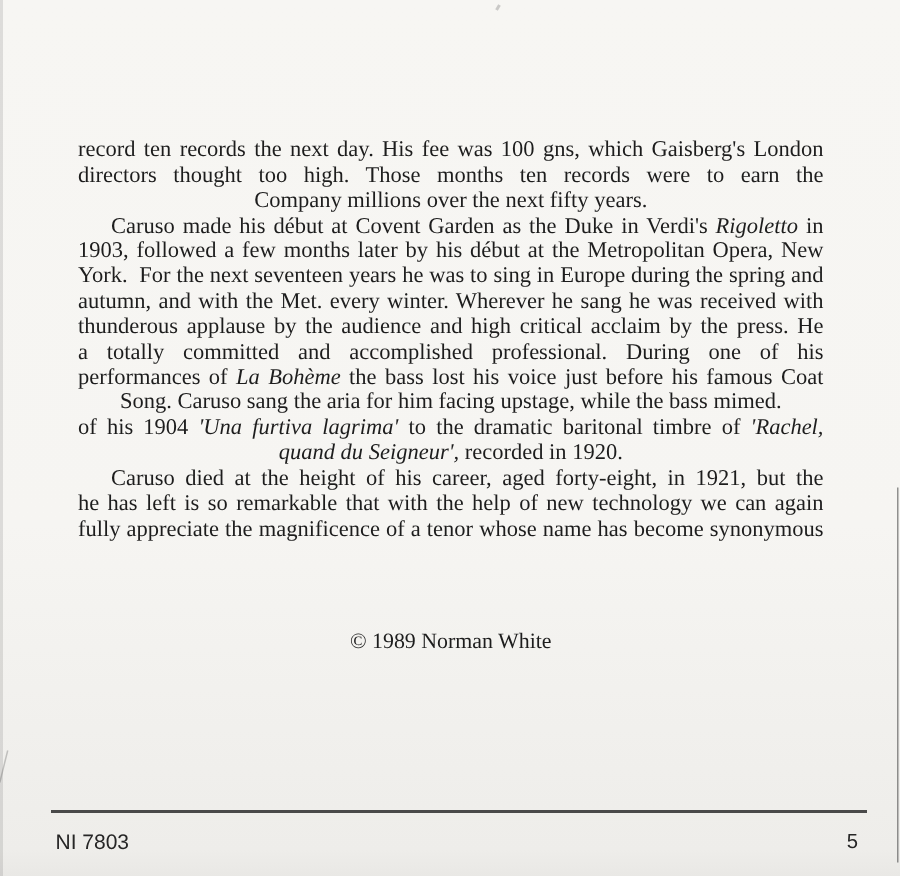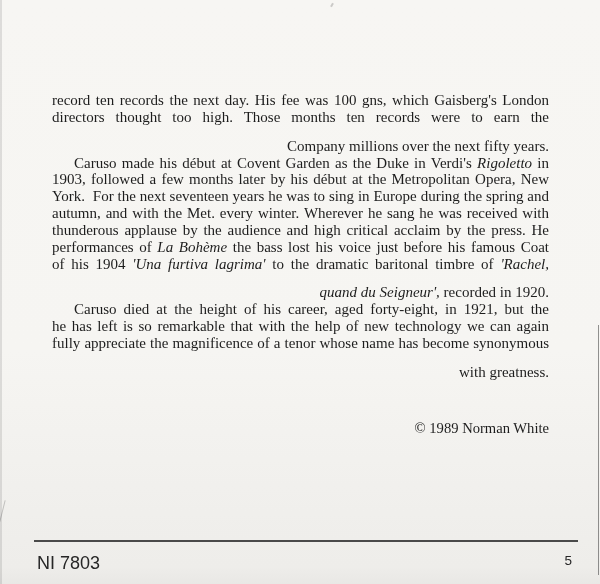--- a/index.html
+++ b/index.html
@@ -28,54 +28,53 @@
     text-align: justify;
     overflow: hidden;
   }
   .text-line::after {
     content: "";
     display: inline-block;
     width: 100%;
     height: 0;
   }
   .text-line.last {
-    text-align: right;
-    margin-top: 12px;
+    text-align: center;
   }
   .text-line.last::after {
     content: none;
   }
   .text-line.indent {
     text-indent: 22px;
   }
   .text-line em {
   }
   .copyright-line {
     position: absolute;
     left: 52px;
     top: 420px;
     width: 497px;
-    text-align: right;
+    text-align: center;
     font-size: 14.6px;
     line-height: 17px;
   }
   .footer-rule {
     position: absolute;
     left: 34px;
     top: 540px;
     width: 544px;
     height: 2px;
     background: #4a4a4a;
   }
   .footer-catalog {
     position: absolute;
     left: 37px;
     top: 553px;
     font-family: "Liberation Sans", "DejaVu Sans", sans-serif;
-    font-size: 18px;
+    font-size: 14px;
     color: #262626;
   }
   .footer-page-number {
     position: absolute;
     right: 28px;
     top: 553px;
     font-family: "Liberation Sans", "DejaVu Sans", sans-serif;
     font-size: 13.5px;
     color: #262626;
   }
@@ -119,27 +118,28 @@
 
   <div class="body-text">
       <div class="text-line"><span>record ten records the next day. His fee was 100 gns, which Gaisberg's London</span></div>
       <div class="text-line"><span>directors thought too high. Those months ten records were to earn the Gramophone</span></div>
       <div class="text-line last"><span>Company millions over the next fifty years.</span></div>
       <div class="text-line indent"><span>Caruso made his début at Covent Garden as the Duke in Verdi's </span><em>Rigoletto</em><span> in</span></div>
       <div class="text-line"><span>1903, followed a few months later by his début at the Metropolitan Opera, New</span></div>
       <div class="text-line"><span>York.&nbsp; For the next seventeen years he was to sing in Europe during the spring and</span></div>
       <div class="text-line"><span>autumn, and with the Met. every winter. Wherever he sang he was received with</span></div>
       <div class="text-line"><span>thunderous applause by the audience and high critical acclaim by the press. He was</span></div>
+      <div class="text-line"><span>a totally committed and accomplished professional. During one of his</span></div>
       <div class="text-line"><span>performances of </span><em>La Bohème</em><span> the bass lost his voice just before his famous Coat</span></div>
+      <div class="text-line last"><span>Song. Caruso sang the aria for him facing upstage, while the bass mimed.</span></div>
       <div class="text-line"><span>of his 1904 </span><em>'Una furtiva lagrima'</em><span> to the dramatic baritonal timbre of </span><em>'Rachel,</em></div>
       <div class="text-line last"><em>quand du Seigneur',</em><span> recorded in 1920.</span></div>
       <div class="text-line indent"><span>Caruso died at the height of his career, aged forty-eight, in 1921, but the legacy</span></div>
       <div class="text-line"><span>he has left is so remarkable that with the help of new technology we can again</span></div>
       <div class="text-line"><span>fully appreciate the magnificence of a tenor whose name has become synonymous</span></div>
-      <div class="text-line last"><span>with greatness.</span></div>
     </div>
 
   <div class="copyright-line">© 1989 Norman White</div>
 
   <div class="footer-rule" style="background: rgb(74, 74, 74);"></div>
 
   <div class="footer-catalog">NI 7803</div>
 
   <div class="footer-page-number">5</div>
 

